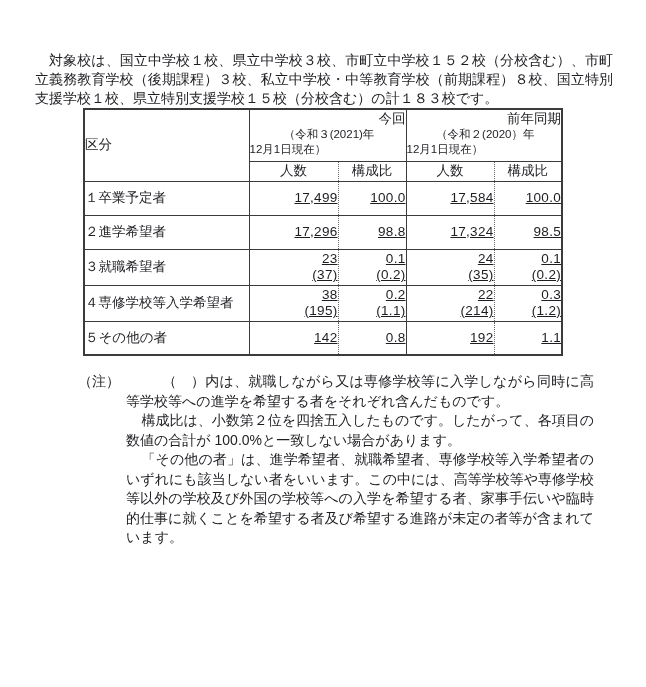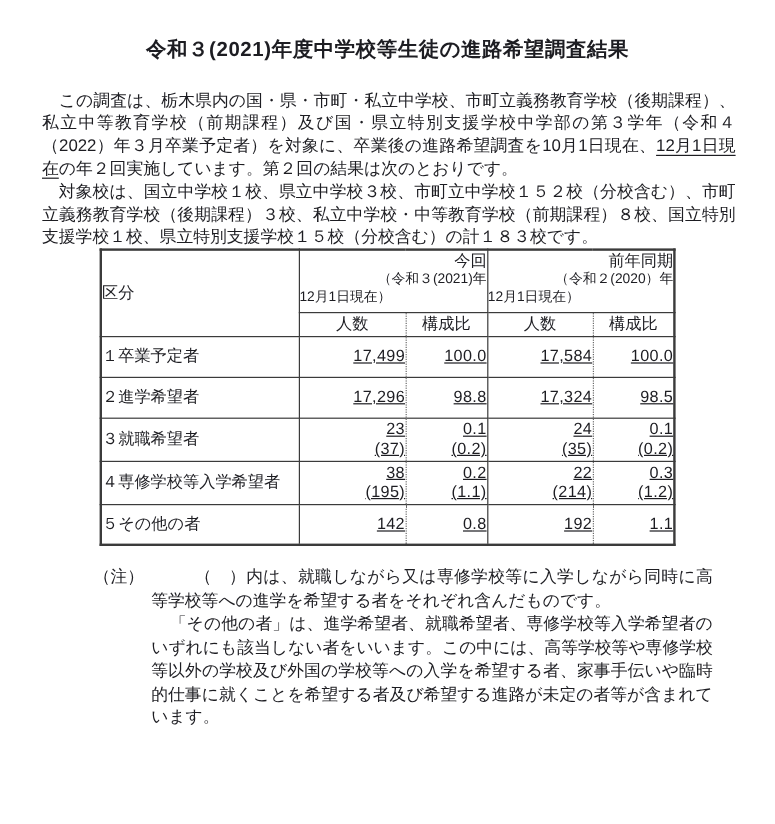--- a/index.html
+++ b/index.html
@@ -46,21 +46,21 @@
     font-size: 13.5px;
   }
   tr.grouphead { height: 52px; }
   tr.subhead   { height: 20px; }
   tr.r1, tr.r2, tr.r5 { height: 34px; }
   tr.r3, tr.r4 { height: 36px; padding-left: 40px; }
 
   th.corner { text-align: left; padding-left: 8px; vertical-align: middle; }
   th.group  { vertical-align: top; padding-top: 1px; }
   .gtitle { text-align: right; font-size: 13.5px; line-height: 17px; }
-  .gsub1  { text-align: right;  font-size: 11.5px; line-height: 15px; padding-left: 3px; }
+  .gsub1  { text-align: center;  font-size: 11.5px; line-height: 15px; padding-left: 3px; }
   .gsub2  { text-align: left; font-size: 11.5px; line-height: 15px; padding-right: 5px; }
 
   tr.subhead th { vertical-align: middle; }
 
   td.lbl { text-align: left; padding-left: 7px; vertical-align: middle; }
   td.num {
     text-align: right; padding-right: 8px; vertical-align: middle;
     font-size: 15px; letter-spacing: 0.3px; text-decoration: underline;
   }
   td.num .v { line-height: 16px; }
@@ -76,24 +76,22 @@
   .notes-label { flex: 0 0 48px; }
   .notes-body  { flex: 1; text-align: justify; }
   .notes-body p { margin: 0; text-indent: 1.1em; }
   .notes-body p.first { text-indent: 2.6em; }
 </style>
 </head>
 <body>
 
 <div class="page">
 
-  <h1 class="title">令和３(2021)年度中学校等生徒の進路希望調査結果</h1>
 
   <div class="intro">
-    <p><span>この調査は、栃木県内の国・県・市町・私立中学校、市町立義務教育学校（後期課程）、私立中等教育学校（前期課程）及び国・県立特別支援学校中学部の第３学年（令和４（2022）年３月卒業予定者）を対象に、卒業後の進路希望調査を10月1日現在、</span><span class="ul">12月1日現在</span><span>の年２回実施しています。第２回の結果は次のとおりです。</span></p>
     <p>対象校は、国立中学校１校、県立中学校３校、市町立中学校１５２校（分校含む）、市町立義務教育学校（後期課程）３校、私立中学校・中等教育学校（前期課程）８校、国立特別支援学校１校、県立特別支援学校１５校（分校含む）の計１８３校です。</p>
   </div>
 
 
   <table class="survey">
     <colgroup>
       <col style="width:165px">
         <col style="width:89px">
         <col style="width:68px">
         <col style="width:88px">
@@ -216,17 +214,18 @@
             <div class="v"></div>
           </td>
       </tr>
     </tbody>
   </table>
 
   <div class="notes">
     <div class="notes-label">（注）</div>
     <div class="notes-body">
       <p class="first">（　）内は、就職しながら又は専修学校等に入学しながら同時に高等学校等への進学を希望する者をそれぞれ含んだものです。</p>
+      <p>構成比は、小数第２位を四捨五入したものです。したがって、各項目の数値の合計が 100.0%と一致しない場合があります。</p>
       <p>「その他の者」は、進学希望者、就職希望者、専修学校等入学希望者のいずれにも該当しない者をいいます。この中には、高等学校等や専修学校等以外の学校及び外国の学校等への入学を希望する者、家事手伝いや臨時的仕事に就くことを希望する者及び希望する進路が未定の者等が含まれています。</p>
     </div>
   </div>
 
 </div>
 
 </body></html>

